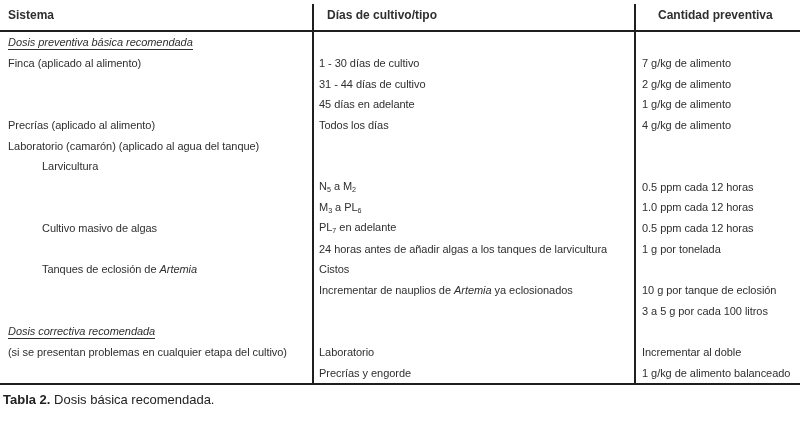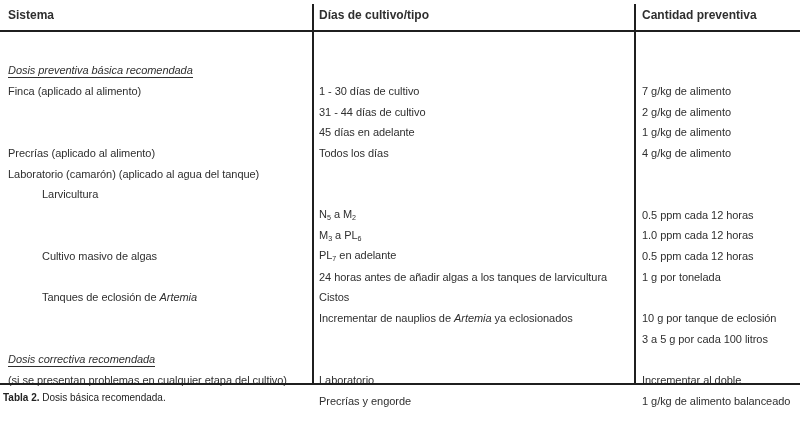--- a/index.html
+++ b/index.html
@@ -21,45 +21,45 @@
   .vline{position:absolute;width:2px;background:var(--line);top:4px;height:381px;}
   .v1{left:312px;}
   .v2{left:634px;}
   .hline{position:absolute;left:0;width:800px;height:2px;background:var(--line);}
   .h1{top:30px;}
   .h2{top:383px;}
   
   .header-row{
     position:absolute;top:0;left:0;right:0;height:30px;
     display:flex;align-items:center;
-    font-weight:bold;font-size:12px;letter-spacing:0;
+    font-weight:bold;font-size:12px;letter-spacing:0;gap:8px;
   }
   
   .rows{
     position:absolute;top:32px;left:0;right:0;height:351px;
     display:flex;flex-direction:column;
-    font-size:11px;letter-spacing:-0.05px;margin-top:28px;
+    font-size:11px;letter-spacing:-0.05px;
   }
   .row{flex:1;display:flex;align-items:center;white-space:nowrap;}
   .c{white-space:nowrap;overflow:visible;}
   .c1{width:314px;padding-left:8px;flex:none;}
   .c1.indent{padding-left:42px;}
   .c2{width:322px;padding-left:5px;flex:none;}
   .c3{flex:1;padding-left:6px;}
   .header-row .c1{padding-left:8px;}
   .header-row .c2{padding-left:5px;}
   .header-row .c3{padding-left:6px;}
   .it{font-style:italic;}
   .ul{border-bottom:1px solid var(--text);padding-bottom:1px;}
   .section .c1{font-style:italic;}
   .sb{font-size:0.65em;vertical-align:-0.25em;letter-spacing:0;}
   
   .caption{
     position:absolute;left:3px;top:392px;
-    font-size:10px;color:#222;
+    font-size:13px;color:#222;
   }
   .cap-label{font-weight:bold;}
 </style>
 </head>
 <body>
 
 <div class="page">
 
   <div class="header-row">
     <div class="c c1">Sistema</div>

